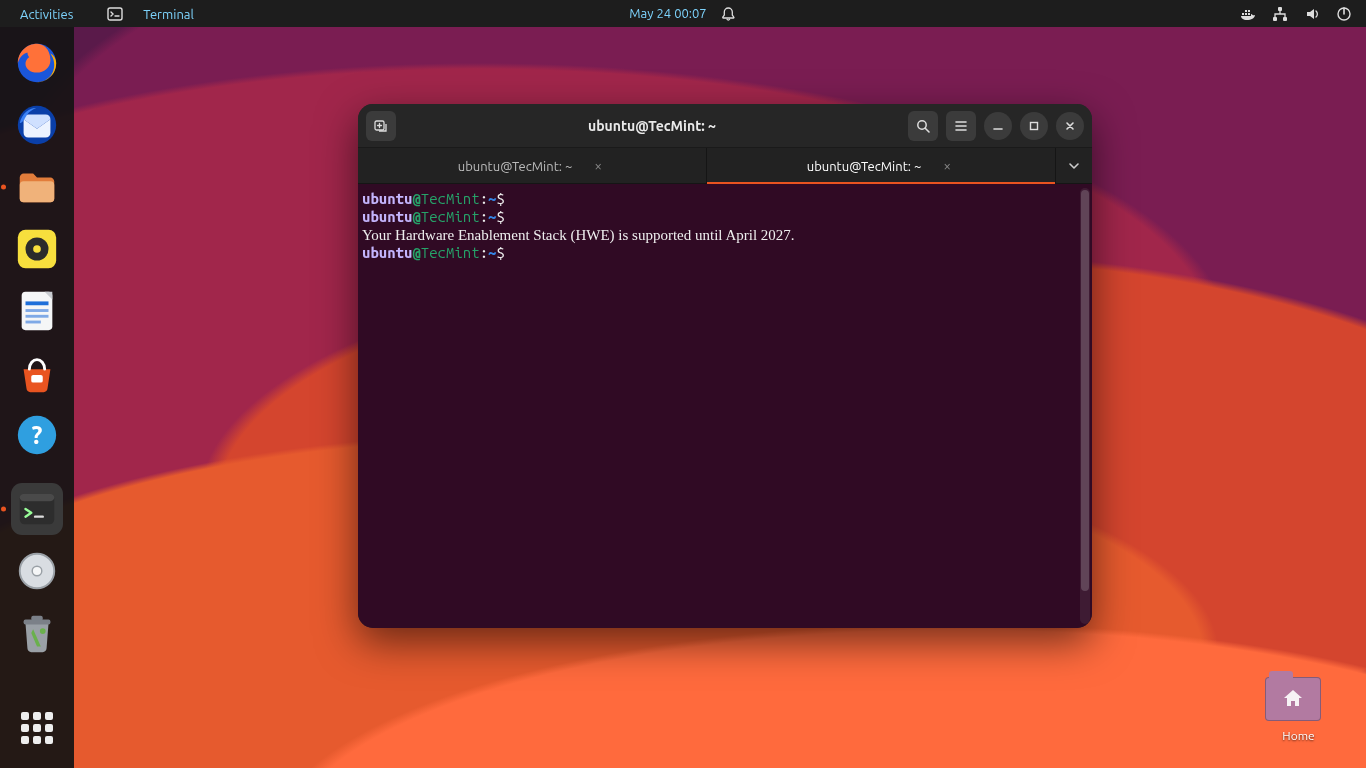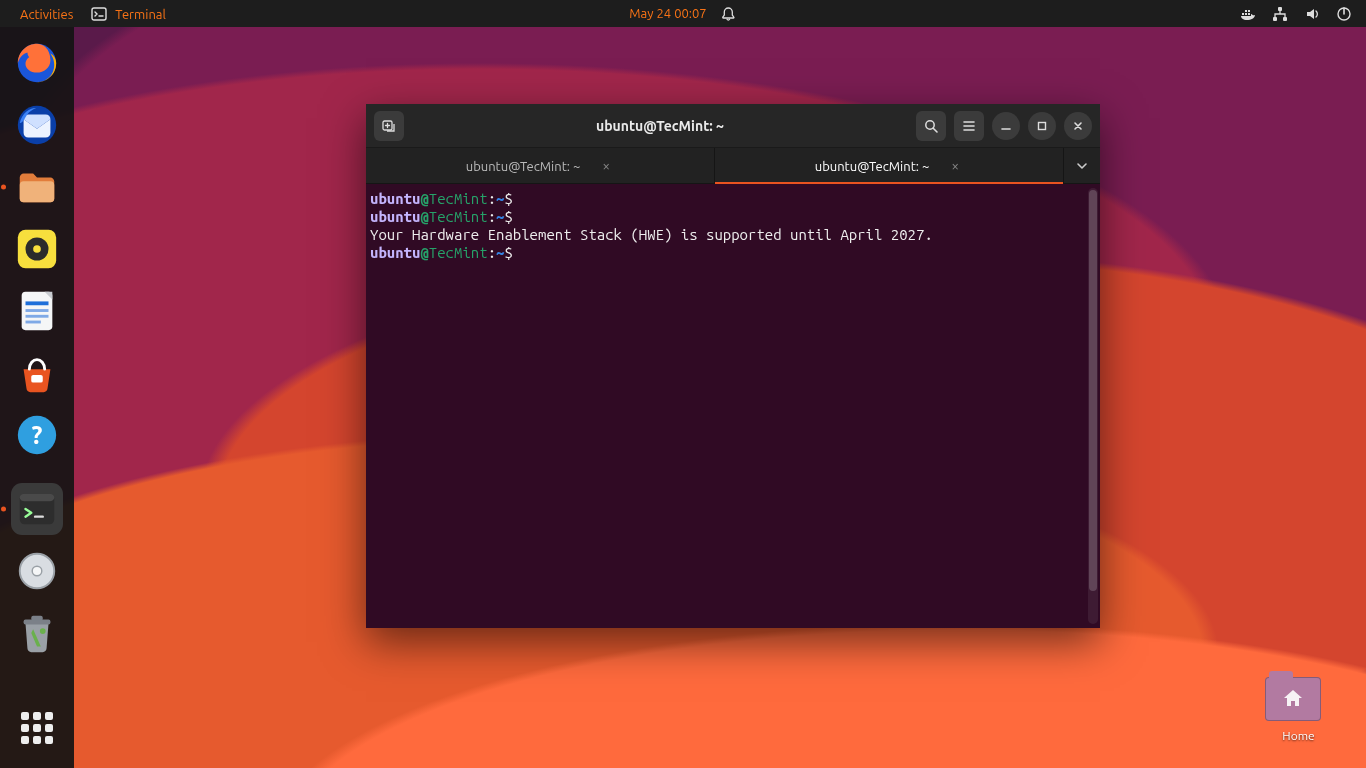--- a/index.html
+++ b/index.html
@@ -15,25 +15,25 @@
       radial-gradient(140% 90% at 65% 65%, #d4452e 0%, #d4452e 35%, transparent 36%),
       radial-gradient(120% 80% at 35% 45%, #a1264b 0%, #a1264b 45%, transparent 46%),
       radial-gradient(130% 90% at 60% 25%, #7a1d52 0%, #7a1d52 45%, transparent 46%),
       radial-gradient(130% 90% at 30% 5%,  #5a1a4a 0%, #5a1a4a 55%, transparent 56%),
       #4b1842;
   }
 
   
   .top-panel {
     position: absolute; top: 0; left: 0; right: 0; height: 27px;
-    background: #1d1d1d; color: #f97316; display: flex; align-items: center;
+    background: #1d1d1d; color: #7dd3fc; display: flex; align-items: center;
     font-size: 13px; z-index: 50;
   }
   .tp-left { display: flex; align-items: center; gap: 18px; padding-left: 20px; }
-  .tp-left .app { display: flex; align-items: center; gap: 8px; }
+  .tp-left .app { display: flex; align-items: center; gap: 20px; margin-left: 16px; }
   .tp-center { position: absolute; left: 50%; transform: translateX(-50%); display: flex; gap: 14px; }
   .tp-right { margin-left: auto; display: flex; align-items: center; gap: 16px; padding-right: 14px; }
   .tp-icon { width: 16px; height: 16px; fill: #ddd; }
   .bell { width: 16px; height: 16px; }
 
   
   .dock {
     position: absolute; top: 27px; left: 0; bottom: 0; width: 74px;
     background: rgba(20,20,20,0.92); display: flex; flex-direction: column;
     align-items: center; padding-top: 10px; gap: 10px; z-index: 40;
@@ -71,22 +71,22 @@
     background:#b27aa1; border-radius:3px 3px 0 0;
   }
   .desktop-icon .folder .house {
     position:absolute; inset:0; display:flex; align-items:center; justify-content:center;
   }
   .desktop-icon .folder .house svg { width: 24px; height: 24px; fill:#fff; opacity:.9;}
   .desktop-icon span { text-shadow: 0 1px 2px rgba(0,0,0,.7); margin-left: 11px; }
 
   
   .terminal-window {
-    position: absolute; left: 366px; top: 104px; width: 734px; height: 524px;
-    background: #2b2b2b; border-radius: 0; overflow: hidden;
+    position: absolute; left: 358px; top: 104px; width: 734px; height: 524px;
+    background: #2b2b2b; border-radius: 15px; overflow: hidden;
     box-shadow: 0 14px 40px rgba(0,0,0,.55); z-index: 30;
     display: flex; flex-direction: column;
   }
   .titlebar {
     height: 44px; background: #262626; display: flex; align-items: center;
     padding: 0 8px; gap: 8px; border-bottom: 1px solid #1a1a1a;
   }
   .tb-btn {
     width: 30px; height: 30px; border-radius: 6px; background: #3b3b3b;
     display: flex; align-items: center; justify-content: center; cursor: pointer;
@@ -135,21 +135,21 @@
     background: rgba(255,255,255,.18); border-radius:5px;
   }
   .line { white-space: pre; }
   .u-user { color: #c4b5fd; font-weight: bold; }
   .u-host { color: #26a269; font-weight: normal; }
   .u-at   { color: #26a269; font-weight: bold; }
   .u-colon{ color: #eee; }
   .u-path { color: #3584e4; font-weight: bold; }
   .u-doll { color: #eee; }
   .u-cmd  { color: #eee; }
-  .u-out  { color: #eee; }
+  .u-out  { color: #eee; font-family: Liberation Serif, serif; }
 </style>
 </head>
 <body>
 
 <div class="wallpaper"></div>
 
 <div class="top-panel">
   <div class="tp-left">
     <div>Activities</div>
     <div class="app">

